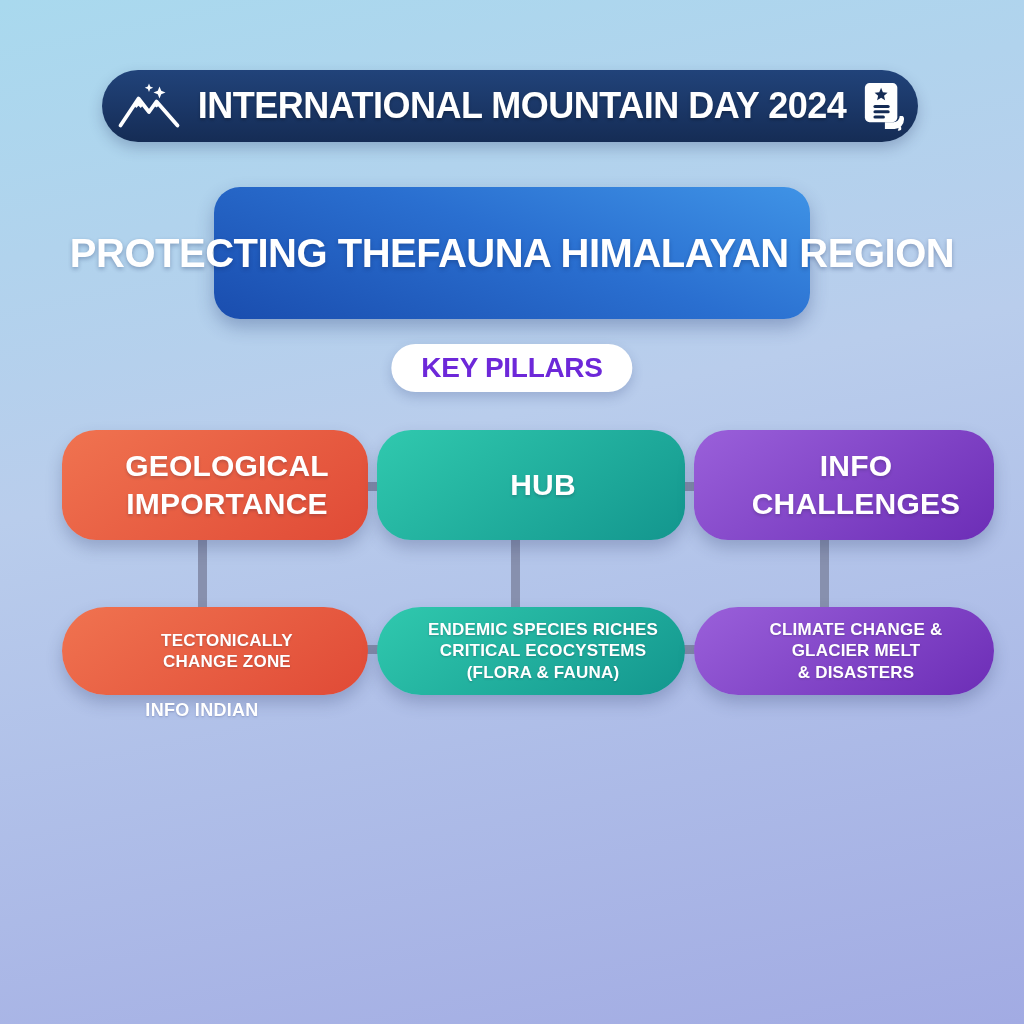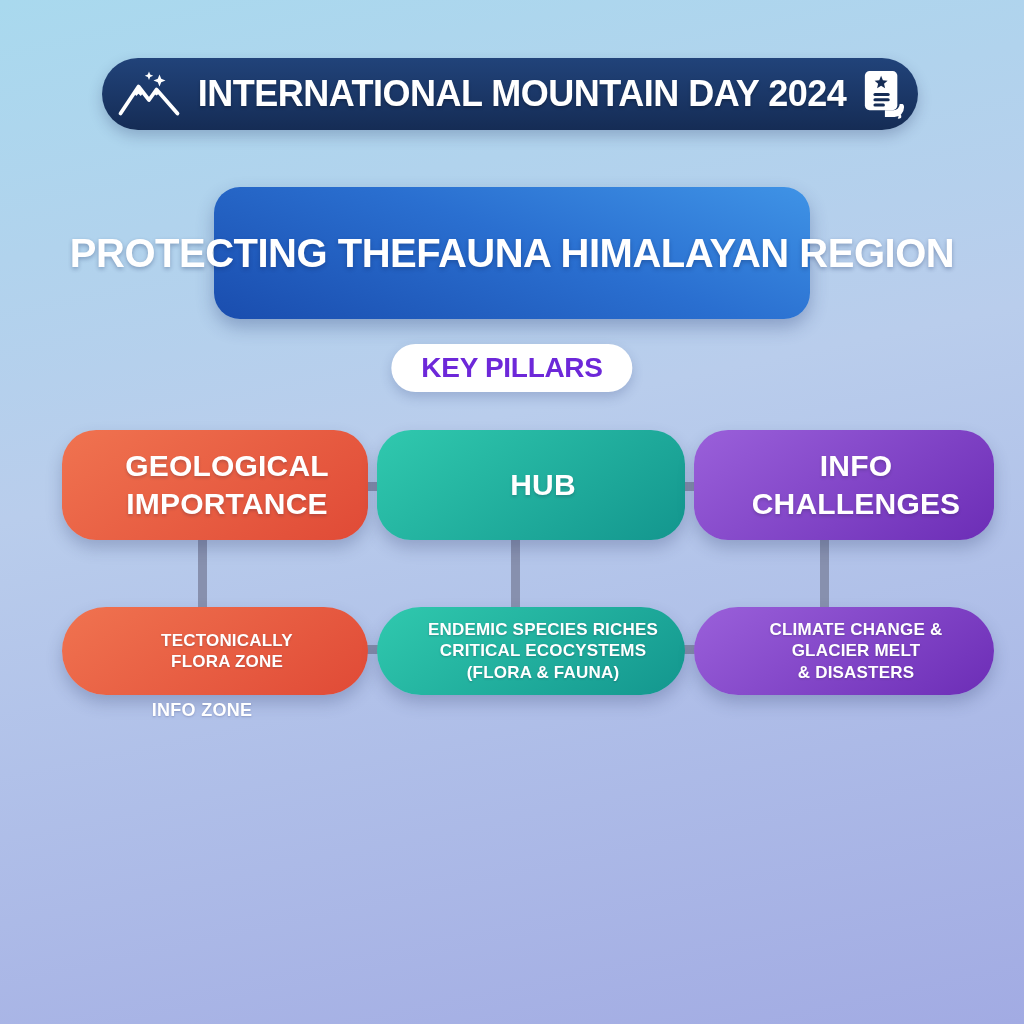--- a/index.html
+++ b/index.html
@@ -3,21 +3,21 @@
 <meta charset="utf-8">
 <style>
   html,body{margin:0;padding:0;}
   body{font-family:"Liberation Sans","DejaVu Sans",sans-serif;}
   .canvas{
     position:relative;width:1024px;height:1024px;overflow:hidden;
     background:linear-gradient(168deg,#a9d9ee 0%,#b9cdec 42%,#a2abe3 100%);
   }
   
   .header{
-    position:absolute;left:102px;top:58px;width:816px;height:72px;
+    position:absolute;left:102px;top:70px;width:816px;height:72px;
     border-radius:36px;
     background:linear-gradient(180deg,#21437a 0%,#152c55 100%);
     box-shadow:0 6px 14px rgba(30,45,90,.25);
     display:flex;align-items:center;justify-content:center;gap:16px;
     padding:0 22px;box-sizing:border-box;
   }
   .header-title{
     color:#ffffff;font-weight:bold;font-size:36px;letter-spacing:-.5px;
     white-space:nowrap;text-shadow:0 2px 3px rgba(0,0,0,.25);
   }
@@ -126,29 +126,29 @@
   <div class="card pillar teal-grad c2">
     <div class="line">HUB</div>
   </div>
   <div class="card pillar purple-grad c3">
     <div class="line">INFO</div>
     <div class="line">CHALLENGES</div>
   </div>
 
   <div class="card pill red-grad c1">
     <div class="line">TECTONICALLY</div>
-    <div class="line">FLORA ZONE</div>
+    <div class="line">CHANGE ZONE</div>
 
   </div>
   <div class="card pill teal-grad c2">
     <div class="line">ENDEMIC SPECIES RICHES</div>
     <div class="line">CRITICAL ECOCYSTEMS</div>
     <div class="line">(FLORA &amp; FAUNA)</div>
   </div>
   <div class="card pill purple-grad c3">
     <div class="line">CLIMATE CHANGE &amp;</div>
     <div class="line">GLACIER MELT</div>
     <div class="line">&amp; DISASTERS</div>
   </div>
 
-  <div class="caption">INFO ZONE</div>
+  <div class="caption">INFO INDIAN</div>
 
 </div>
 
 </body></html>

